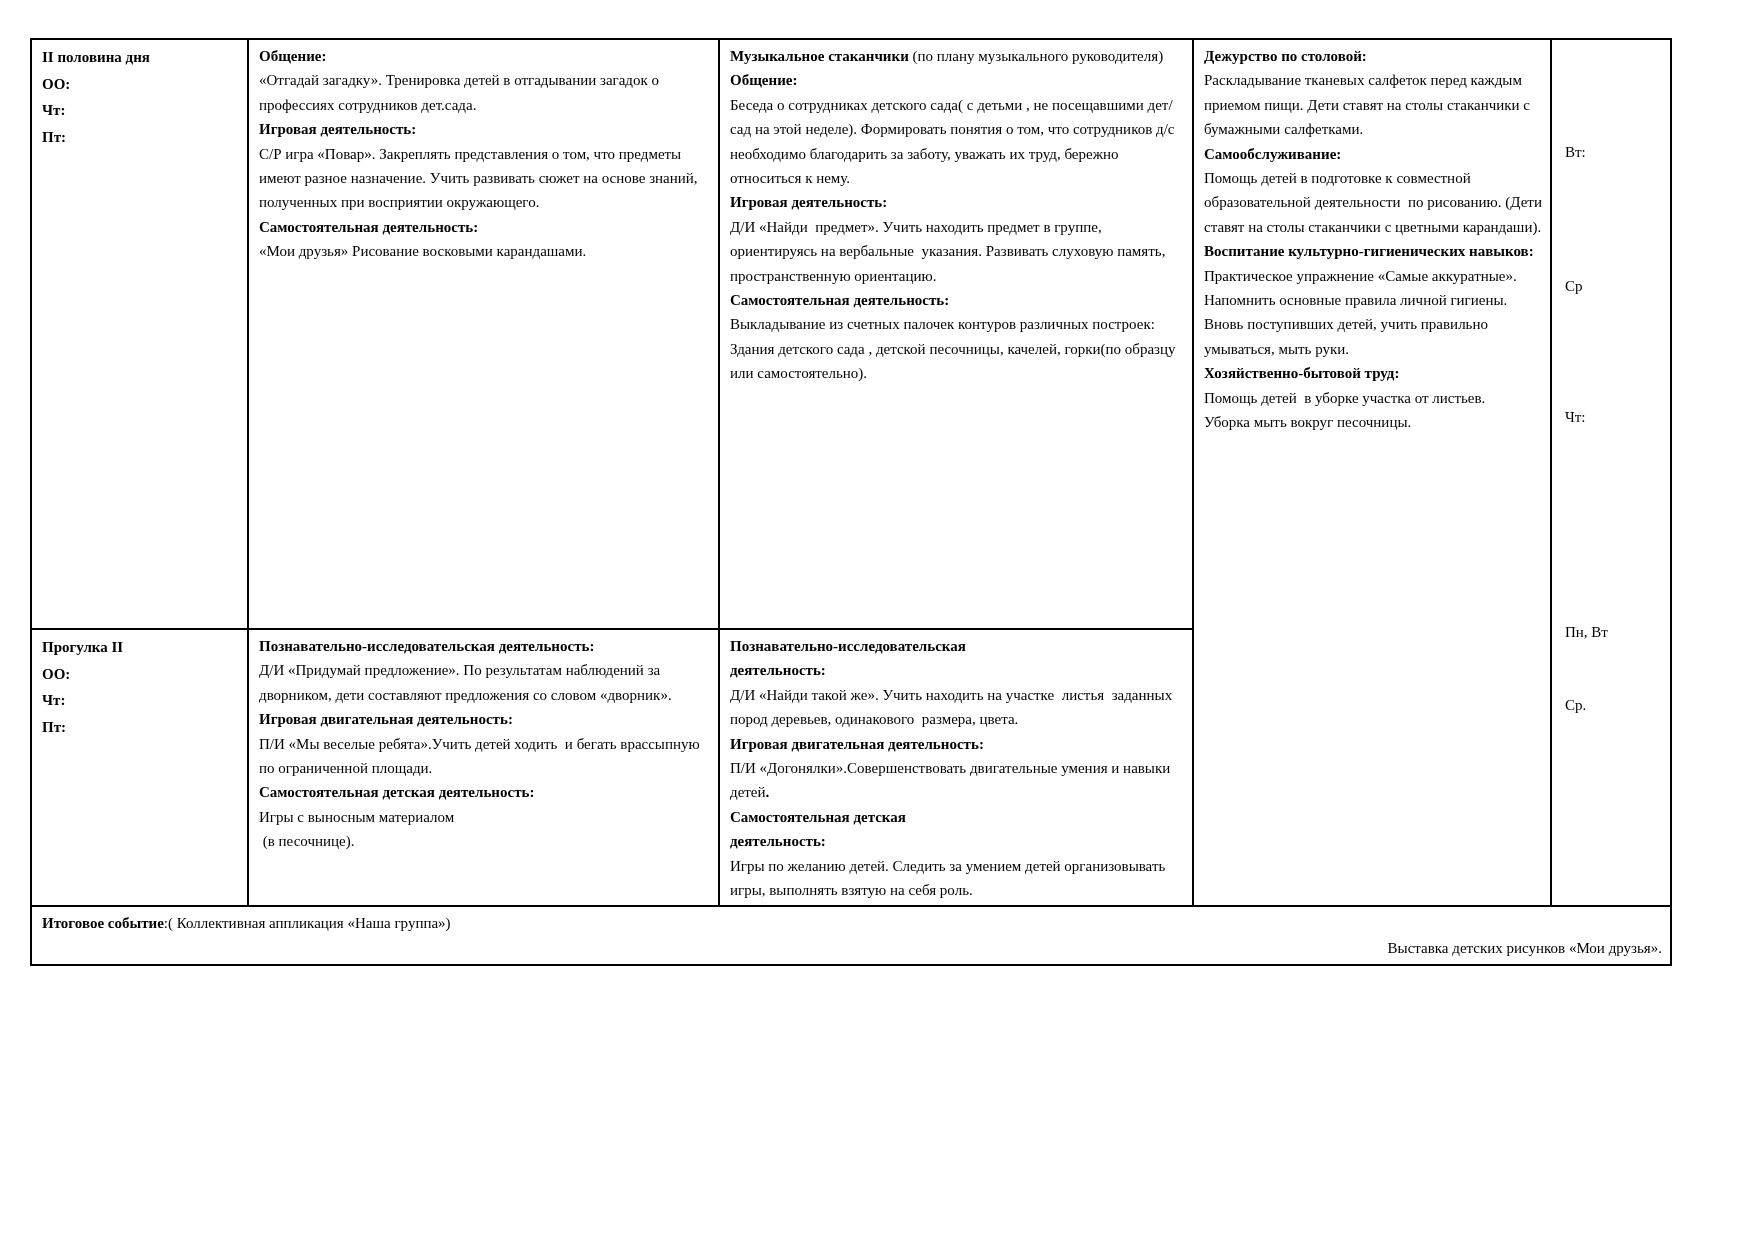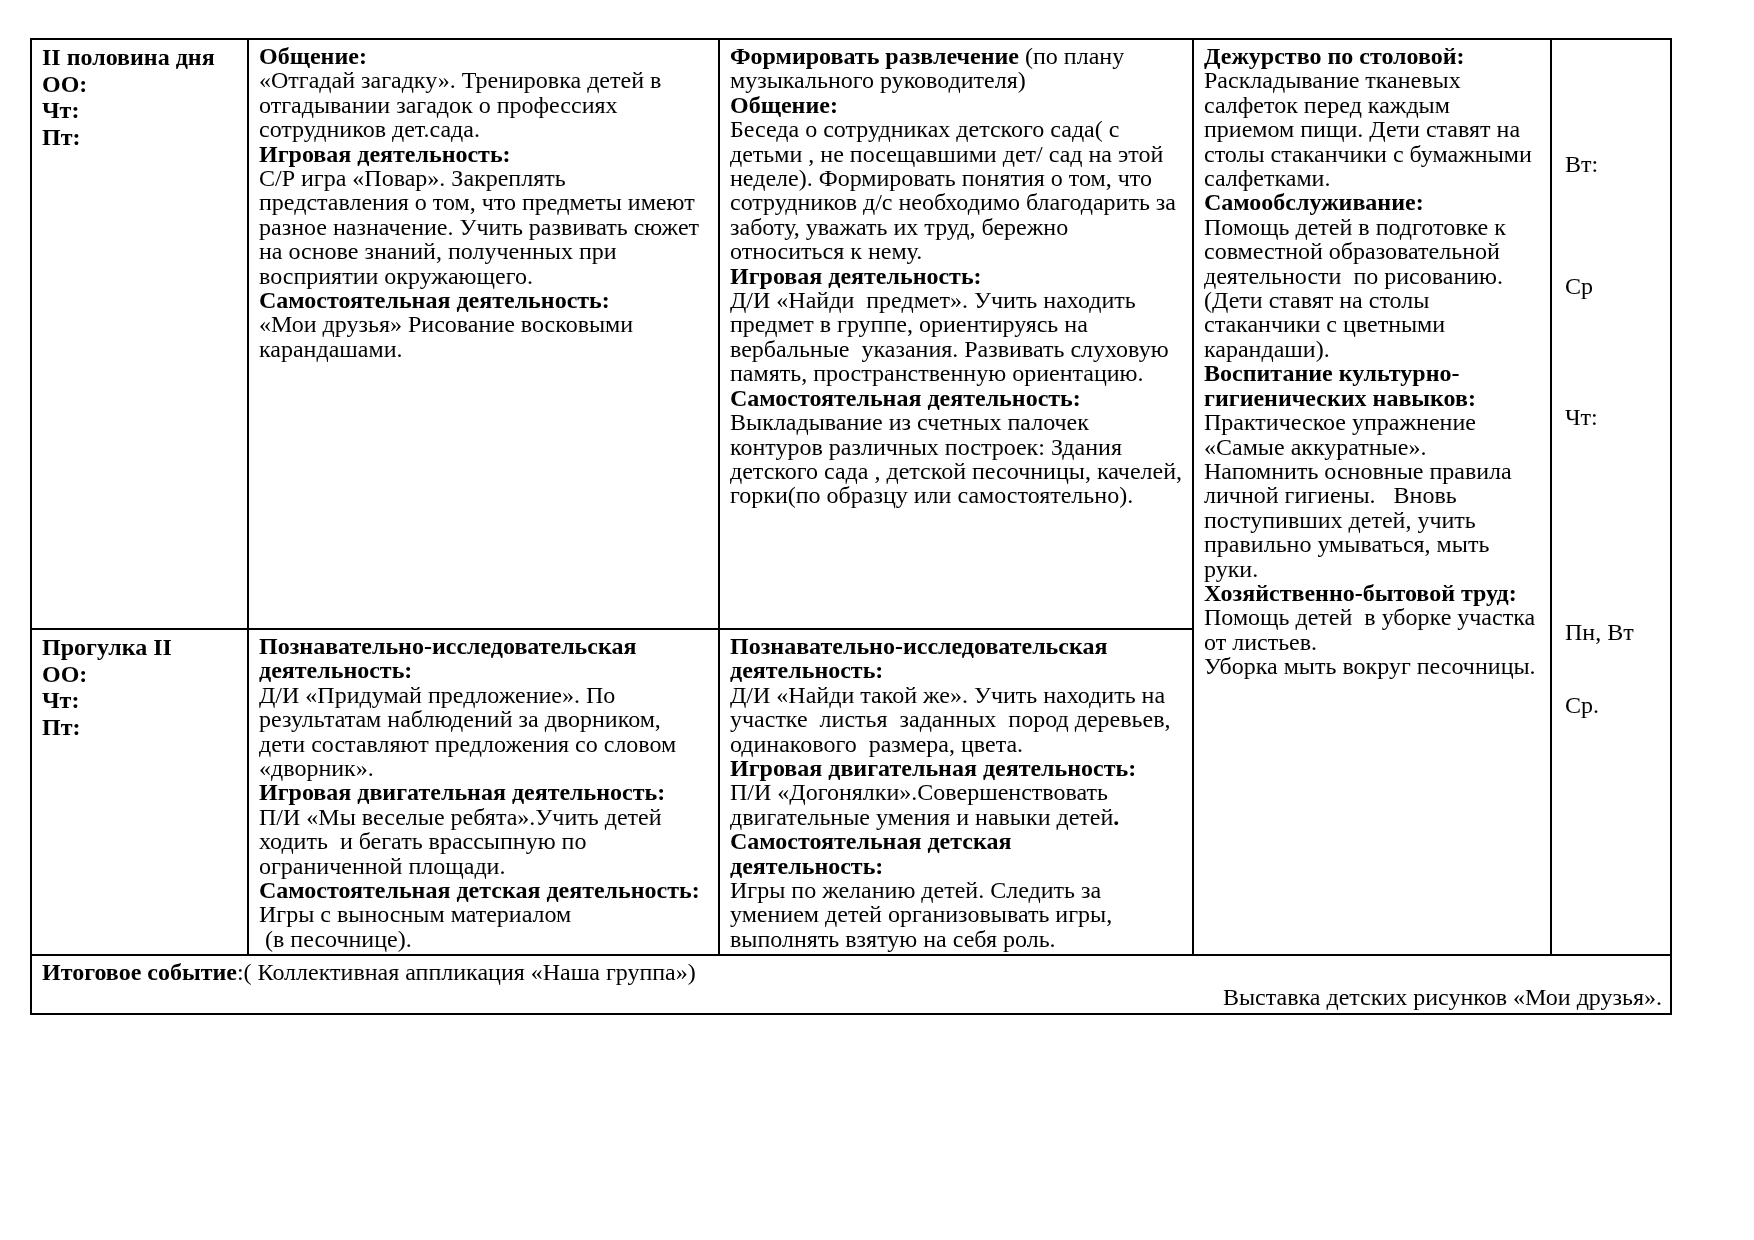--- a/index.html
+++ b/index.html
@@ -12,29 +12,29 @@
   .plan-table {
     position:absolute; left:30px; top:38px;
     width:1640px;
     border-collapse:collapse;
     table-layout:fixed;
   }
   .plan-table td {
     border:2px solid #000;
     vertical-align:top;
     padding:4px 8px 3px 10px;
-    font-size:24px;
+    font-size:15px;
     line-height:24.4px;
   }
   .para { white-space:pre-wrap; }
   .bold { font-weight:bold; }
   .cell-period .para { line-height:26.5px; font-weight:bold; }
   .cell-days { position:relative; padding:0; }
   .day { position:absolute; left:13px; white-space:nowrap; }
-  .day-1 { top:112px; }
+  .day-1 { top:100px; }
   .day-2 { top:234px;font-family:Liberation Serif, serif; }
   .day-3 { top:365px; }
   .day-4 { top:580px; }
   .day-5 { top:653px; }
   .footer-cell { padding:3px 8px 3px 10px;border-radius:17px; }
   .footer-line1 { white-space:pre-wrap; line-height:25px; }
   .footer-line2 { white-space:pre-wrap; line-height:25px; margin-left:205px;text-align:right; }
 </style>
 </head>
 <body>
@@ -57,21 +57,21 @@
         </td>
     <td>
           <div class="para"><span class="bold">Общение:</span></div>
           <div class="para"><span>«Отгадай загадку». Тренировка детей в отгадывании загадок о профессиях сотрудников дет.сада.</span></div>
           <div class="para"><span class="bold">Игровая деятельность:</span></div>
           <div class="para"><span>С/Р игра «Повар». Закреплять представления о том, что предметы имеют разное назначение. Учить развивать сюжет на основе знаний, полученных при восприятии окружающего.</span></div>
           <div class="para"><span class="bold">Самостоятельная деятельность:</span></div>
           <div class="para"><span>«Мои друзья» Рисование восковыми карандашами.</span></div>
         </td>
     <td>
-          <div class="para"><span class="bold">Формировать развлечение</span><span> (по плану музыкального руководителя)</span></div>
+          <div class="para"><span class="bold">Музыкальное стаканчики</span><span> (по плану музыкального руководителя)</span></div>
           <div class="para"><span class="bold">Общение:</span></div>
           <div class="para"><span>Беседа о сотрудниках детского сада( с детьми , не посещавшими дет/ сад на этой неделе). Формировать понятия о том, что сотрудников д/с необходимо благодарить за заботу, уважать их труд, бережно относиться к нему.</span></div>
           <div class="para"><span class="bold">Игровая деятельность:</span></div>
           <div class="para"><span>Д/И «Найди  предмет». Учить находить предмет в группе, ориентируясь на вербальные  указания. Развивать слуховую память, пространственную ориентацию.</span></div>
           <div class="para"><span class="bold">Самостоятельная деятельность:</span></div>
           <div class="para"><span>Выкладывание из счетных палочек контуров различных построек: Здания детского сада , детской песочницы, качелей, горки(по образцу или самостоятельно).</span></div>
         </td>
     <td rowspan="2">
           <div class="para"><span class="bold">Дежурство по столовой:</span></div>
           <div class="para"><span>Раскладывание тканевых салфеток перед каждым приемом пищи. Дети ставят на столы стаканчики с бумажными салфетками.</span></div>

